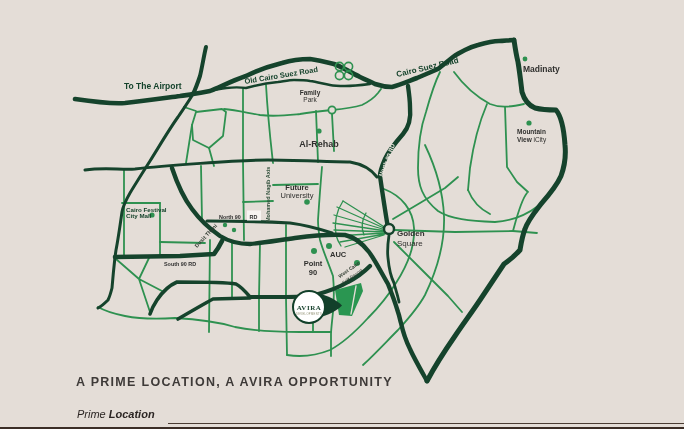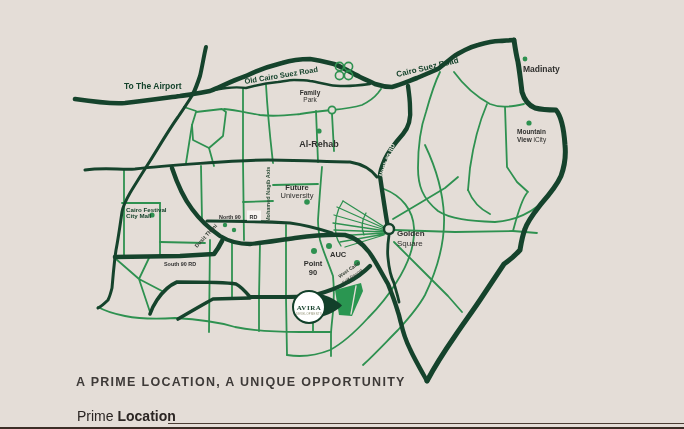--- a/index.html
+++ b/index.html
@@ -1,20 +1,20 @@
 <!DOCTYPE html>
 <html><head>
 <meta charset="utf-8">
 <style>
   html,body{margin:0;padding:0;}
   body{width:684px;height:429px;background:#e4ddd7;font-family:"Liberation Sans",sans-serif;overflow:hidden;}
   .wrap{position:relative;width:684px;height:429px;}
   svg{position:absolute;left:0;top:0;}
   .hl{position:absolute;left:76px;top:375px;font-size:12.5px;font-weight:bold;letter-spacing:1.3px;color:#3e3a38;}
-  .pl{position:absolute;left:77px;top:408px;font-size:14px;color:#2b2523;}
+  .pl{position:absolute;left:77px;top:408px;font-size:11px;color:#2b2523;font-style:italic;}
   .pl b{font-weight:bold;}
   .rule{position:absolute;left:168px;top:423px;width:516px;height:1px;background:#4a3c33;}
   .bot{position:absolute;left:0;top:427px;width:684px;height:2px;background:#3b2d26;}
 </style>
 </head>
 <body>
 <div class="wrap">
 <svg width="684" height="429" viewBox="0 0 684 429">
 
   <rect x="0" y="0" width="684" height="429" fill="#e4ddd7"></rect>
@@ -206,20 +206,20 @@
 
   <path d="M318,293 C328,296 337,300 342,305.5 C337,311 328,315 318,318 L314,305 Z" fill="#12402a"></path>
 
   <circle cx="309" cy="307" r="16" fill="#ffffff" stroke="#12402a" stroke-width="2"></circle>
 
   <text x="309" y="309.5" font-size="7" font-weight="bold" font-family="Liberation Serif, serif" fill="#1c4632" text-anchor="middle" letter-spacing="0.5">AVIRA</text>
 
   <text x="309" y="314.5" font-size="2.6" fill="#8a8a6a" text-anchor="middle" letter-spacing="0.4">DEVELOPMENTS</text>
 </svg>
 
-<div class="hl">A PRIME LOCATION, A UNIQUE OPPORTUNITY</div>
+<div class="hl">A PRIME LOCATION, A AVIRA OPPORTUNITY</div>
 
 <div class="pl">Prime <b>Location</b></div>
 
 <div class="rule"></div>
 
 <div class="bot"></div>
 </div>
 
 </body></html>

